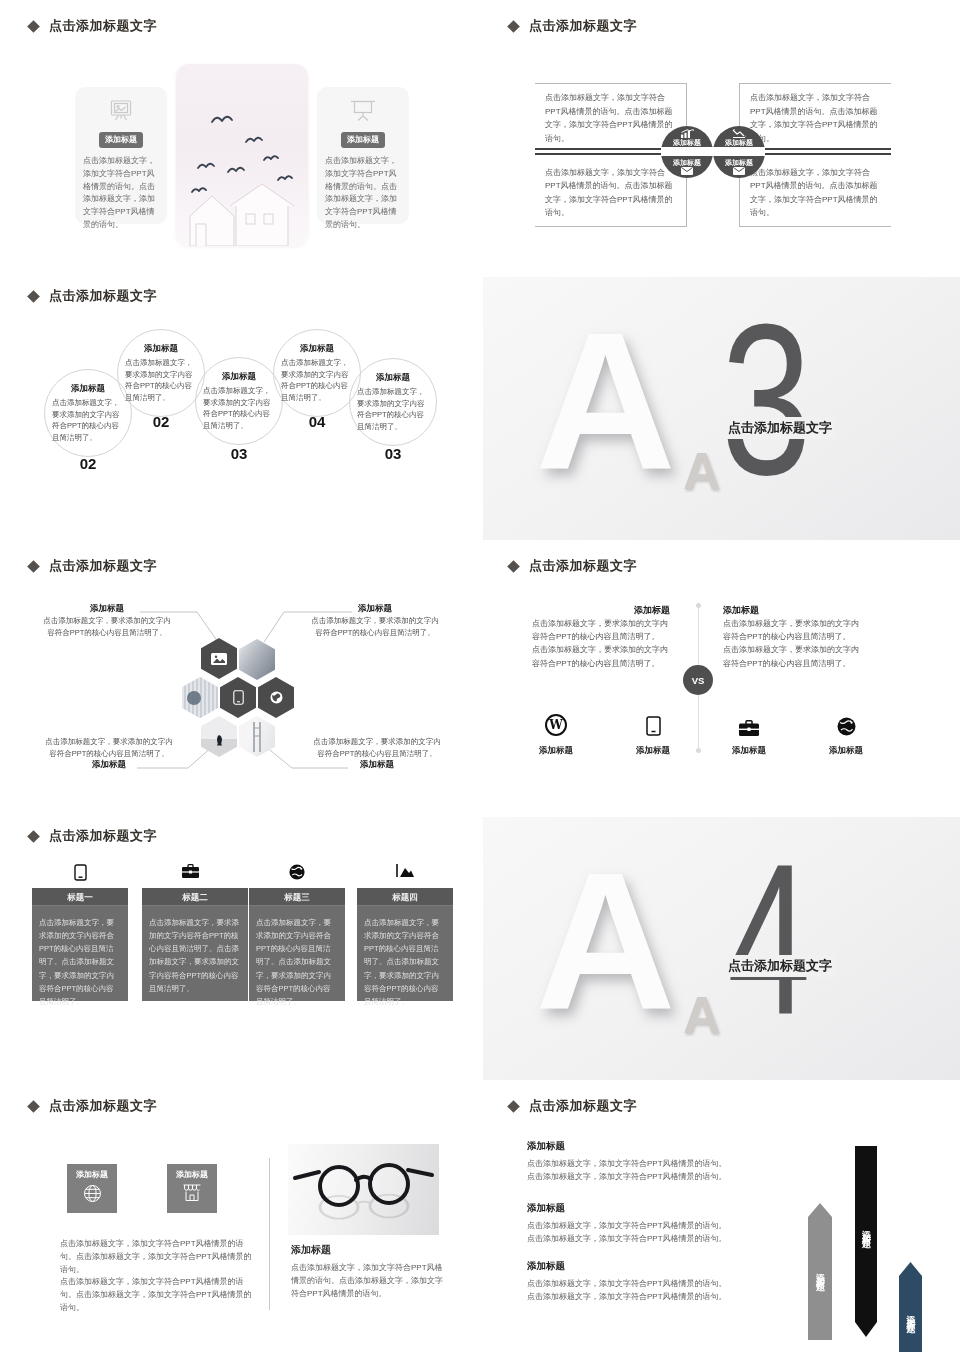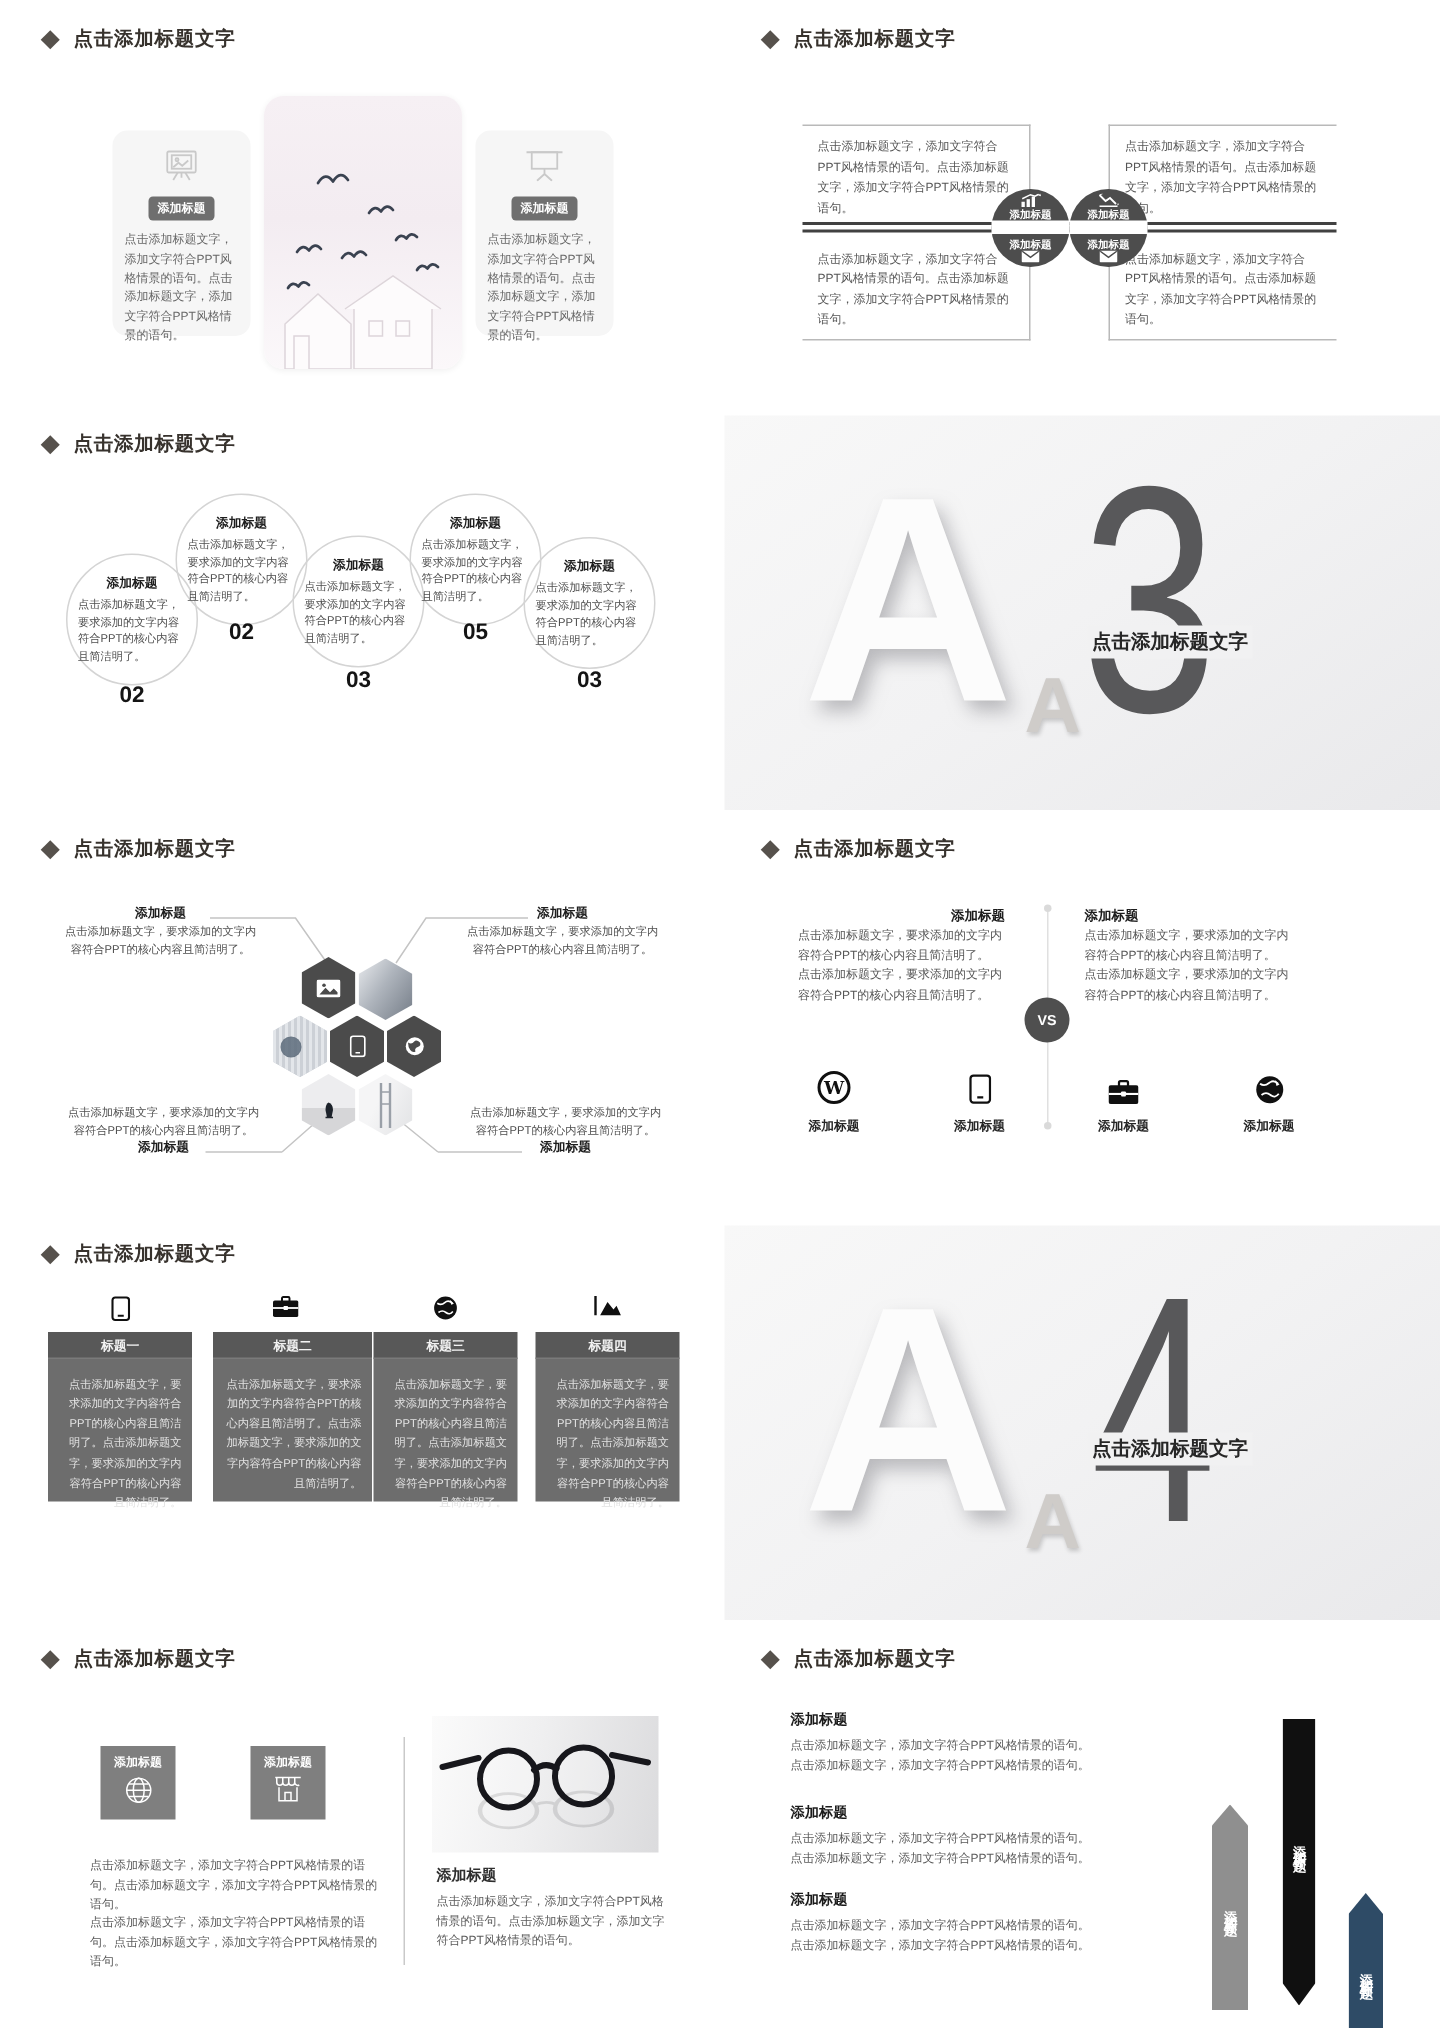--- a/index.html
+++ b/index.html
@@ -72,21 +72,21 @@
   #s6 .feat{position:absolute;top:172px;width:70px;text-align:center}
   #s6 .feat .fic{display:flex;justify-content:center;align-items:flex-end;height:24px;margin-bottom:9px}
   #s6 .feat .flb{font-size:8.5px;font-weight:700;color:#262626}
   .wpring{width:22px;height:22px;border:2px solid #101010;border-radius:50%;display:flex;align-items:center;justify-content:center;
     font-family:"DejaVu Serif",serif;font-weight:700;font-size:12px;color:#101010}
 
   
   #s7 .icrow{position:absolute;top:54px;width:96px;display:flex;justify-content:center}
   #s7 .col{position:absolute;top:78px;width:96px}
   #s7 .colhd{height:18px;background:#585858;color:#f2f2f2;font-size:8.5px;font-weight:700;text-align:center;line-height:18px;border-bottom:1px solid #7a7a7a}
-  #s7 .colbd{height:95px;background:#6d6d6d;color:#e2e2e2;font-size:7.5px;line-height:1.75;padding:10px 7px;text-align:right}
+  #s7 .colbd{height:95px;background:#6d6d6d;color:#e2e2e2;font-size:7.5px;line-height:1.75;padding:10px 7px;text-align:left}
 
   
   #s9 .gbox{position:absolute;top:84px;width:50px;height:49px;background:#7f7f7f;text-align:center;padding-top:5px}
   #s9 .gbox .gl{font-size:8px;font-weight:700;color:#fff;margin-bottom:4px}
   #s9 .gbox .gi{display:flex;justify-content:center}
   #s9 .lp{position:absolute;left:60px;width:196px;font-size:8px;color:#5a5a5a;line-height:1.6}
   #s9 .vdiv{position:absolute;left:269px;top:78px;width:1px;height:152px;background:#c9c9c9}
   #s9 .photo{position:absolute;left:288px;top:64px;width:151px;height:91px;
     background:linear-gradient(100deg,#fbfbfb 0%,#efeff0 45%,#dbdbdd 100%)}
   #s9 .ch{position:absolute;left:291px;top:163px;font-size:10px;font-weight:700;color:#2e2e2e}
@@ -233,21 +233,21 @@
       <div class="h">添加标题</div>
       <div class="b">点击添加标题文字，要求添加的文字内容符合PPT的核心内容且简洁明了。</div>
     </div>
     <div class="ring" style="left:349px;top:88px">
       <div class="h">添加标题</div>
       <div class="b">点击添加标题文字，要求添加的文字内容符合PPT的核心内容且简洁明了。</div>
     </div>
     <div class="num" style="left:68px;top:185px">02</div>
     <div class="num" style="left:141px;top:143px">02</div>
     <div class="num" style="left:219px;top:175px">03</div>
-    <div class="num" style="left:297px;top:143px">05</div>
+    <div class="num" style="left:297px;top:143px">04</div>
     <div class="num" style="left:373px;top:175px">03</div>
   </div>
 
   <div class="slide divider" id="s4" style="left:480px;top:270px">
     <div class="panel">
       <div class="bigA">A</div>
       <div class="smallA">A</div>
       <div class="digit" style="left:238px;transform:scaleX(.76)">3</div>
       <div class="cap" style="left:242px;top:140px">点击添加标题文字</div>
     </div>

